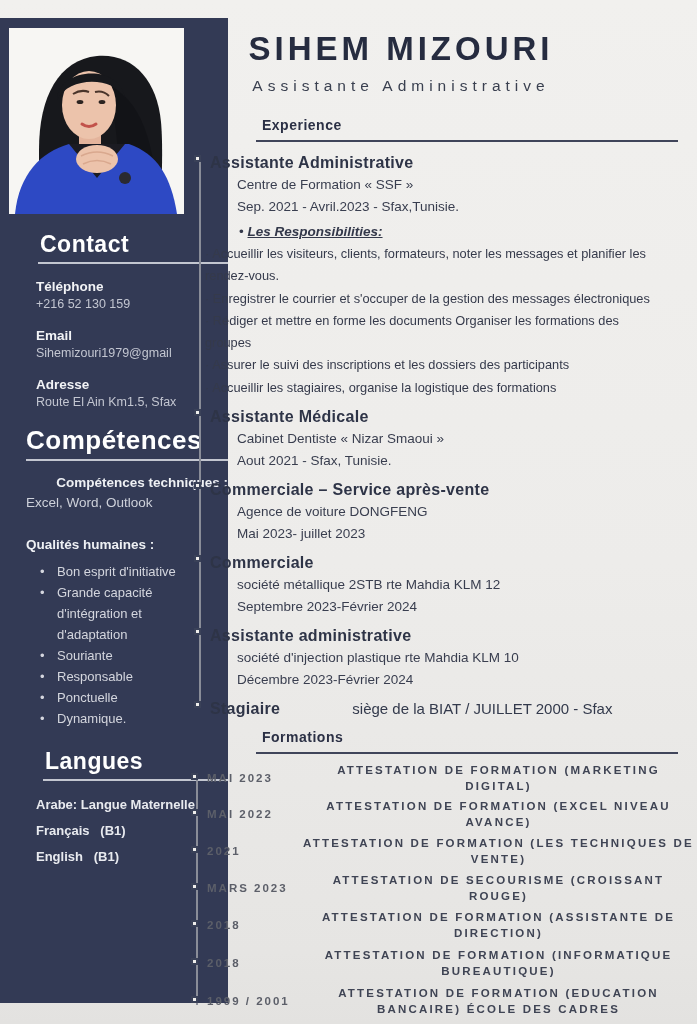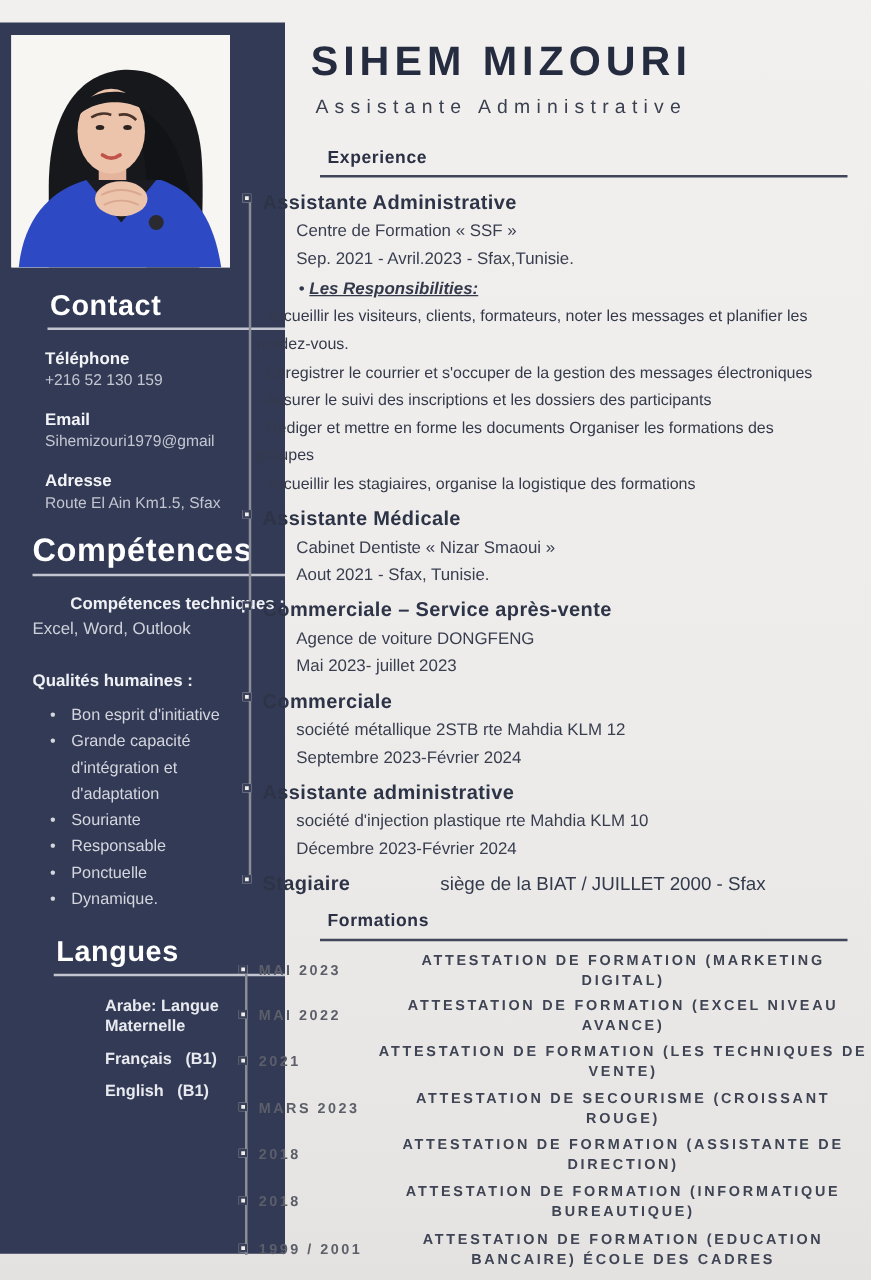--- a/index.html
+++ b/index.html
@@ -30,21 +30,21 @@
   .qual-label { margin:22px 0 0 26px; font-size:13.5px; font-weight:bold; line-height:20px; color:#eef0f4; }
   .qual-list { margin:6px 0 0 40px; list-style:none; }
   .qual-list li {
     position:relative; padding-left:17px; font-size:13px; line-height:21px;
     color:#d4d6de; white-space:pre-line;
   }
   .qual-list li::before { content:"•"; position:absolute; left:0; top:0; color:#d4d6de; }
   .langues-heading { margin:18px 0 0 45px; font-size:23px; line-height:28px; }
   .langues-rule { margin-left:43px; }
   .lang-items { margin:16px 0 0 36px; }
-  .lang-item { font-size:13px; font-weight:bold; line-height:16px; margin-bottom:10px; color:#e8eaef;margin-left:48px; }
+  .lang-item { font-size:13px; font-weight:bold; line-height:16px; margin-bottom:10px; color:#e8eaef; }
   
   .main { position:absolute; left:193px; top:0; width:504px; height:752px; }
   .header { padding:30px 88px 0 0; text-align:center; }
   .name { font-size:33px; font-weight:bold; letter-spacing:4px; line-height:38px; color:#262c40; }
   .subtitle { margin-top:8px; font-size:15.5px; letter-spacing:5px; line-height:20px; color:#3a4050; }
   .section-heading { margin:16px 0 0 69px; font-size:14px; font-weight:bold; letter-spacing:.5px; line-height:26px; color:#2b3045; }
   .formations-heading { margin-top:4px; }
   .section-rule { margin:2px 0 0 63px; width:422px; height:2px; background:#40455a; }
   
   .jobs { position:relative; margin:10px 0 0 17px; }
@@ -177,23 +177,23 @@
       <div class="job">
         <span class="marker"></span>
         <div class="job-title">Assistante Administrative</div>
         <div class="job-org">Centre de Formation « SSF »</div>
         <div class="job-date">Sep. 2021 - Avril.2023 - Sfax,Tunisie.</div>
         <div class="resp-label-row"><span class="resp-label">Les Responsibilities:</span></div>
         <ul class="resp-list">
           <li>Accueillir les visiteurs, clients, formateurs, noter les messages et planifier les
 rendez-vous.</li>
           <li>Enregistrer le courrier et s'occuper de la gestion des messages électroniques</li>
-          <li>Assurer le suivi des inscriptions et les dossiers des participants</li>
           <li>Rédiger et mettre en forme les documents Organiser les formations des
 groupes</li>
+          <li>Assurer le suivi des inscriptions et les dossiers des participants</li>
           <li>Accueillir les stagiaires, organise la logistique des formations</li>
         </ul>
       </div>
 
       <div class="job">
         <span class="marker"></span>
         <div class="job-title">Assistante Médicale</div>
         <div class="job-org">Cabinet Dentiste « Nizar Smaoui »</div>
         <div class="job-date">Aout 2021 - Sfax, Tunisie.</div>
       </div>

